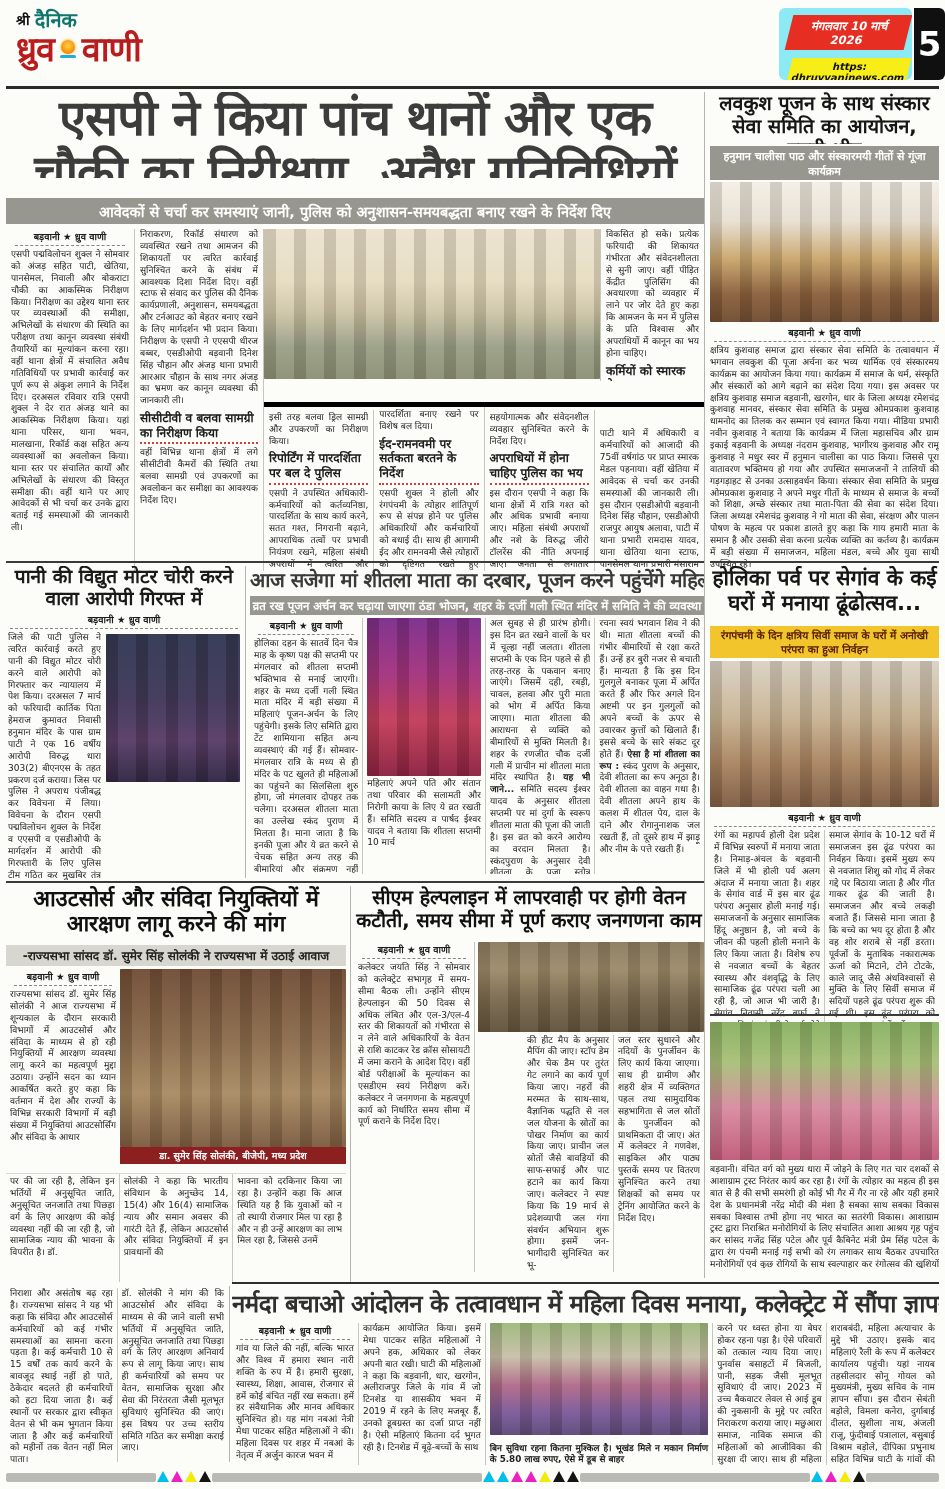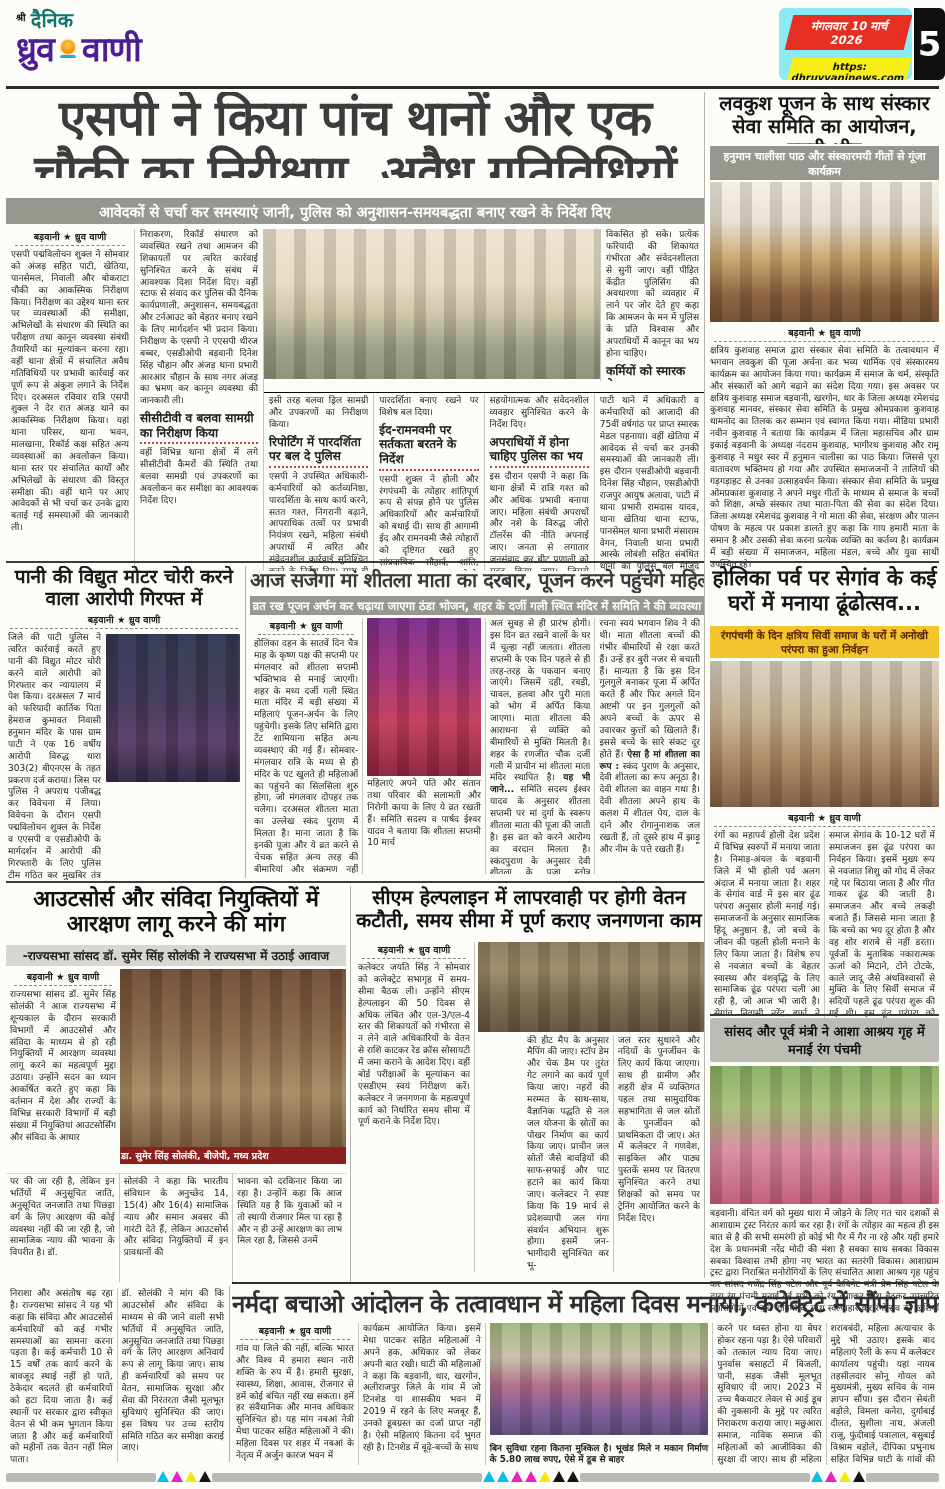--- a/index.html
+++ b/index.html
@@ -1,24 +1,24 @@
 <!DOCTYPE html>
 <html><head>
 <meta charset="utf-8">
 <style>
   html,body{margin:0;padding:0;background:#e8e8e4;}
   .page{position:relative;width:945px;height:1489px;background:#fcfcf9;margin:0 auto;
         font-family:"DejaVu Sans","Liberation Sans",sans-serif;color:#1c1c1c;overflow:hidden;}
   
   .header{position:absolute;left:6px;top:6px;width:933px;height:80px;border-bottom:3px solid #2b2b2b;}
   .mast{position:absolute;left:10px;top:4px;width:240px;}
-  .mast .shree{font-size:10px;font-weight:700;color:#111;vertical-align:top;}
+  .mast .shree{font-size:14px;font-weight:700;color:#111;vertical-align:top;}
   .mast .dainik{font-size:20px;font-weight:900;color:#0f766e;line-height:1;}
   .mast .big{display:flex;align-items:center;gap:4px;margin-top:1px;}
-  .mast .big .w{font-size:34px;font-weight:900;color:#4c1d95;line-height:1;letter-spacing:-1px;}
+  .mast .big .w{font-size:34px;font-weight:900;color:#b91c1c;line-height:1;letter-spacing:-1px;}
   .sun{display:flex;flex-direction:column;align-items:center;width:20px;}
   .sun .disc{width:14px;height:14px;border-radius:50%;background:radial-gradient(circle at 50% 40%,#ffd34d,#f58a00 70%);box-shadow:0 0 3px #f5a000;}
   .sun .wave{width:16px;height:3px;border-radius:2px;background:#1fadde;margin-top:1px;}
   .edition-plate{position:absolute;left:360px;top:2px;width:300px;height:72px;border-radius:10px;
         background:linear-gradient(180deg,#fbfbfb 0%,#e9e9e9 45%,#cfcfcc 100%);box-shadow:0 1px 3px rgba(0,0,0,.35);
         display:flex;flex-direction:column;align-items:center;justify-content:flex-start;}
   .edition-rule{width:72%;height:5px;background:#111;margin-top:9px;border-radius:2px;}
   .edition-name{font-size:25px;font-weight:900;color:#111;margin-top:8px;letter-spacing:0;}
   .date-panel{position:absolute;left:773px;top:2px;width:133px;height:72px;background:#8beaf4;border-radius:6px;overflow:hidden;}
   .ribbon{transform:skewX(-14deg);margin:7px 4px 0 10px;padding:3px 4px;text-align:center;}
@@ -47,21 +47,21 @@
   
   .lead{position:absolute;left:6px;top:92px;width:698px;height:466px;}
   .lead-hl{font-size:49px;font-weight:900;text-align:center;line-height:1.12;color:#3c3c3c;letter-spacing:-1px;height:86px;overflow:hidden;}
   .lead-sub{font-size:14.5px;padding:3px 0;margin-top:20px;}
   .lead-body{display:flex;margin-top:5px;height:342px;}
   .lcol{width:118px;padding:0 5px;border-right:1px solid #c6c6bf;overflow:hidden;}
   .lead-right{flex:1;display:flex;flex-direction:column;overflow:hidden;}
   .lead-top{display:flex;height:152px;}
   .lead-top .ph{width:336px;height:150px;flex:none;}
   .lside{flex:1;padding:0 5px;border-left:1px solid #c6c6bf;overflow:hidden;}
-  .lead-cols{display:flex;flex:1;margin-top:11px;border-top:1px solid #000000;}
+  .lead-cols{display:flex;flex:1;margin-top:21px;border-top:5px solid #000000;align-items:flex-end;}
   .lead-cols .lc{width:25%;padding:2px 5px 0;border-right:1px solid #c6c6bf;overflow:hidden;}
   .lead-cols .lc:last-child{border-right:none;}
   
   .rail{position:absolute;left:710px;width:229px;}
   .rail-hl{font-weight:900;text-align:center;line-height:1.18;color:#161616;}
   .lavkush{top:92px;height:466px;}
   .lavkush .rail-hl{font-size:19.5px;height:52px;overflow:hidden;}
   .lavkush .bar{font-size:11px;padding:2px 1px;margin:2px 0;}
   .lavkush .ph{height:140px;}
   .dhundh{top:566px;height:446px;}
@@ -89,21 +89,21 @@
   .sc1{width:112px;}.sc2{width:122px;}.sc3{width:108px;}.sc4{width:108px;}
   .sc2 .ph{height:158px;margin-bottom:2px;}
   
   .outsource{position:absolute;left:6px;top:886px;width:340px;height:398px;}
   .out-hl{font-size:22px;font-weight:900;text-align:center;line-height:1.14;color:#111;height:56px;overflow:hidden;}
   .out-sub{background:#d8d7cf;color:#222;font-size:12px;font-weight:800;text-align:center;padding:2px 0;margin:3px 0;}
   .out-row{display:flex;height:200px;}
   .out-row .oc{width:106px;padding:0 4px;overflow:hidden;}
   .out-photo-wrap{flex:1;}
   .out-photo-wrap .ph{height:178px;}
-  .capband{background:#8c1f1f;color:#fff;font-size:9.5px;font-weight:700;text-align:left;padding:2px 1px;}
+  .capband{background:#8c1f1f;color:#fff;font-size:9.5px;font-weight:700;text-align:center;padding:2px 1px;}
   .out-cols{display:flex;height:108px;margin-top:4px;border-top:1px solid #d8d8d2;}
   .out-cols .oc2{width:33.3%;padding:2px 4px 0;border-right:1px solid #c6c6bf;overflow:hidden;}
   .out-cols .oc2:last-child{border-right:none;}
   .cmsec{position:absolute;left:354px;top:886px;width:350px;height:398px;}
   .cm-hl{font-size:19.5px;font-weight:900;text-align:center;line-height:1.2;color:#111;height:52px;overflow:hidden;}
   .cm-body{display:flex;margin-top:4px;height:330px;}
   .cm-left{width:112px;padding:0 4px;border-right:1px solid #c6c6bf;overflow:hidden;}
   .cm-right{flex:1;display:flex;flex-direction:column;}
   .cm-right .ph{height:158px;margin:0 0 3px 3px;}
   .cm-cols{display:flex;flex:1;margin-left:48px;}
@@ -218,21 +218,20 @@
       <div class="c">
           <p class="txt">रंगों का महापर्व होली देश प्रदेश में विभिन्न स्वरुपों में मनाया जाता है। निमाड़-अंचल के बड़वानी जिले में भी होली पर्व अलग अंदाज में मनाया जाता है। शहर के सेगांव वार्ड में इस बार ढूंढ परंपरा अनुसार होली मनाई गई। समाजजनों के अनुसार सामाजिक हिंदू अनुष्ठान है, जो बच्चे के जीवन की पहली होली मनाने के लिए किया जाता है। विशेष रुप से नवजात बच्चों के बेहतर स्वास्थ्य और वंशवृद्धि के लिए सामाजिक ढूंढ परंपरा चली आ रही है, जो आज भी जारी है। सेगांव निवासी नरेंद्र बर्फा ने बताया कि रंग पंचमी के पूर्व होने वाले नवजात बच्चों के लिए यह परंपरा की जाती है। होली के रंग पंचमी के अवसर पर क्षत्रिय सिर्वी</p>
         </div>
       <div class="c">
           <p class="txt">समाज सेगांव के 10-12 घरों में समाजजन इस ढूंढ परंपरा का निर्वहन किया। इसमें मुख्य रूप से नवजात शिशु को गोद में लेकर गद्दे पर बिठाया जाता है और गीत गाकर ढूंढ की जाती है। समाजजन और बच्चे लकड़ी बजाते हैं। जिससे माना जाता है कि बच्चे का भय दूर होता है और वह शोर शराबे से नहीं डरता। पूर्वजों के मुताबिक नकारात्मक ऊर्जा को मिटाने, टोने टोटके, काले जादू जैसे अंधविश्वासों से मुक्ति के लिए सिर्वी समाज में सदियों पहले ढूंढ परंपरा शुरू की गई थी। इस ढूंढ परंपरा को अलग-अलग गांवों में अलग-अलग तरह की शब्दावली का इस्तेमाल करते है। कई जगह अमर ढूंढ भी होता है। इस रस्म को ढूंढोत्सव भी कहते हैं। यह सिर्वी समाज में बहुत महत्वपूर्ण है।</p>
         </div>
     </div>
   </div>
 
   <div class="rail sansad">
-    <div class="band">सांसद और पूर्व मंत्री ने आशा आश्रय गृह में मनाई रंग पंचमी</div>
     <div class="ph ph-holi"></div>
     <p class="txt">बड़वानी। वंचित वर्ग को मुख्य धारा में जोड़ने के लिए गत चार दशकों से आशाग्राम ट्रस्ट निरंतर कार्य कर रहा है। रंगों के त्योहार का महत्व ही इस बात से है की सभी समरंगी हो कोई भी गैर में गैर ना रहे और यही हमारे देश के प्रधानमंत्री नरेंद्र मोदी की मंशा है सबका साथ सबका विकास सबका विश्वास तभी होगा नए भारत का सतरंगी विकास। आशाग्राम ट्रस्ट द्वारा निराश्रित मनोरोगियों के लिए संचालित आशा आश्रय गृह पहुंच कर सांसद गजेंद्र सिंह पटेल और पूर्व कैबिनेट मंत्री प्रेम सिंह पटेल के द्वारा रंग पंचमी मनाई गई सभी को रंग लगाकर साथ बैठकर उपचारित मनोरोगियों एवं कुछ रोगियों के साथ स्वल्पाहार कर रंगोत्सव की खुशियों को साझा किया।</p>
   </div>
 
   <div class="motor">
     <div class="motor-hl">पानी की विद्युत मोटर चोरी करने वाला आरोपी गिरफ्त में</div>
     <div class="byline">बड़वानी ★ ध्रुव वाणी</div>
     <div class="motor-body">
       <div class="ph ph-suspect"></div>
       <p class="txt"><span>जिले की पाटी पुलिस ने त्वरित कार्रवाई करते हुए पानी की विद्युत मोटर चोरी करने वाले आरोपी को गिरफ्तार कर न्यायालय में पेश किया। दरअसल 7 मार्च को फरियादी कार्तिक पिता हेमराज कुमावत निवासी हनुमान मंदिर के पास ग्राम पाटी ने एक 16 वर्षीय आरोपी विरुद्ध धारा 303(2) बीएनएस के तहत प्रकरण दर्ज कराया। जिस पर पुलिस ने</span>

